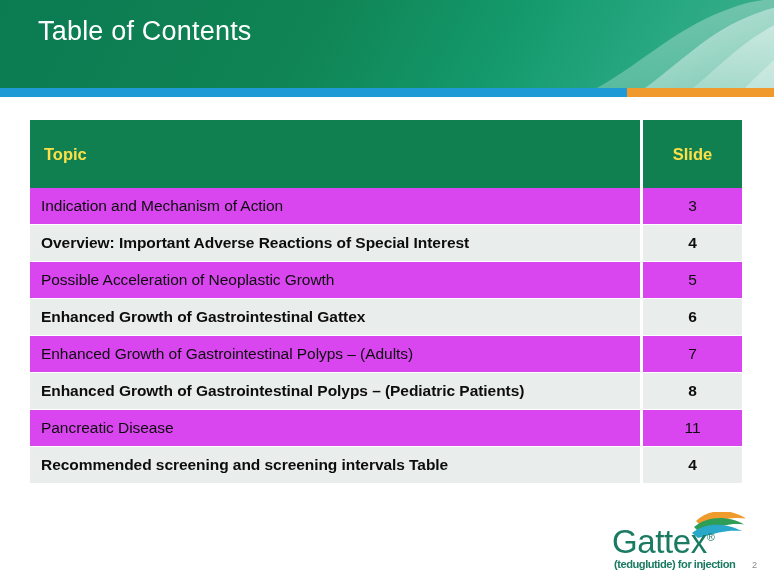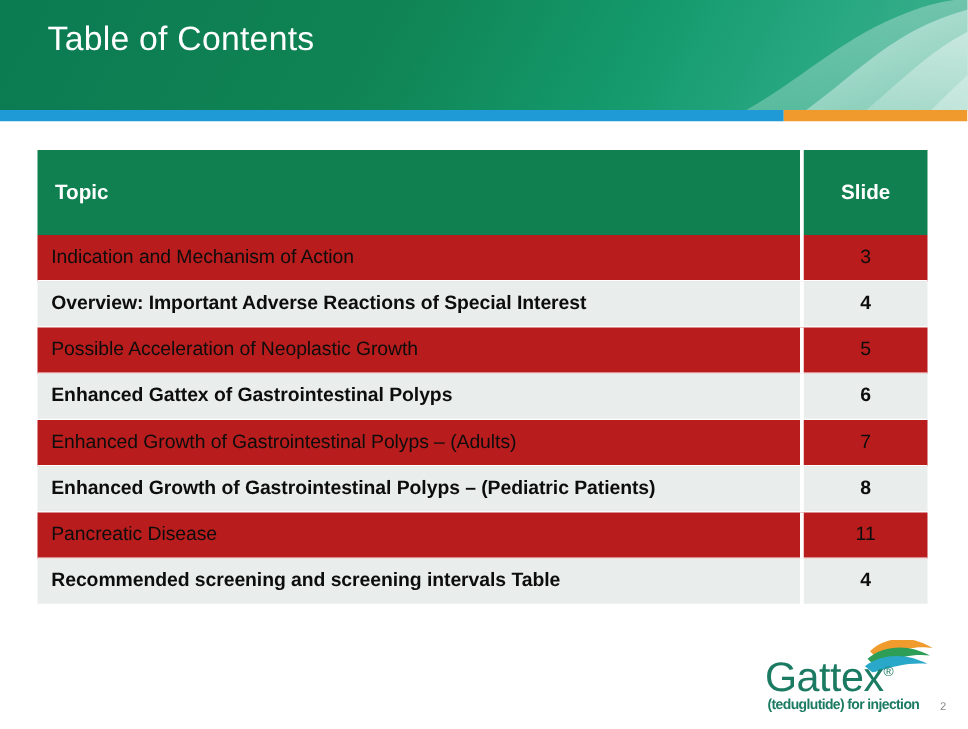--- a/index.html
+++ b/index.html
@@ -77,21 +77,21 @@
     border-collapse: separate;
     border-spacing: 0;
     width: 712px;
     table-layout: fixed;
   }
   table.toc col.c-topic { width: 610px; }
   table.toc col.c-slide { width: 102px; }
 
   table.toc thead th {
     background: #118050;
-    color: #ffffff;
+    color: #fde047;
     font-size: 16.5px;
     font-weight: bold;
     height: 36px;
     padding: 0 0 0 14px;
     text-align: left;
     vertical-align: middle;
     border: none;
   }
   table.toc thead th.slide-head {
     text-align: center;
@@ -110,21 +110,21 @@
   table.toc tbody td.topic {
     padding-left: 11px;
     text-align: left;
     letter-spacing: -0.05px;
   }
   table.toc tbody td.slide {
     text-align: center;
     border-left: 3px solid #ffffff;
     padding: 0;
   }
-  table.toc tbody tr.tint td { background: #b91c1c; }
+  table.toc tbody tr.tint td { background: #d946ef; }
   table.toc tbody tr.plain td { background: #e9edeb; font-weight: bold; }
   table.toc tbody tr:last-child td { border-bottom: 1px solid #ffffff; }
 
   
   .logo {
     position: absolute;
     left: 608px;
     top: 512px;
     width: 140px;
     height: 60px;
@@ -226,21 +226,21 @@
       </tr>
       <tr class="plain">
         <td class="topic">Overview: Important Adverse Reactions of Special Interest</td>
         <td class="slide">4</td>
       </tr>
       <tr class="tint">
         <td class="topic">Possible Acceleration of Neoplastic Growth</td>
         <td class="slide">5</td>
       </tr>
       <tr class="plain">
-        <td class="topic">Enhanced Gattex of Gastrointestinal Polyps</td>
+        <td class="topic">Enhanced Growth of Gastrointestinal Gattex</td>
         <td class="slide">6</td>
       </tr>
       <tr class="tint">
         <td class="topic">Enhanced Growth of Gastrointestinal Polyps – (Adults)</td>
         <td class="slide">7</td>
       </tr>
       <tr class="plain">
         <td class="topic">Enhanced Growth of Gastrointestinal Polyps – (Pediatric Patients)</td>
         <td class="slide">8</td>
       </tr>

